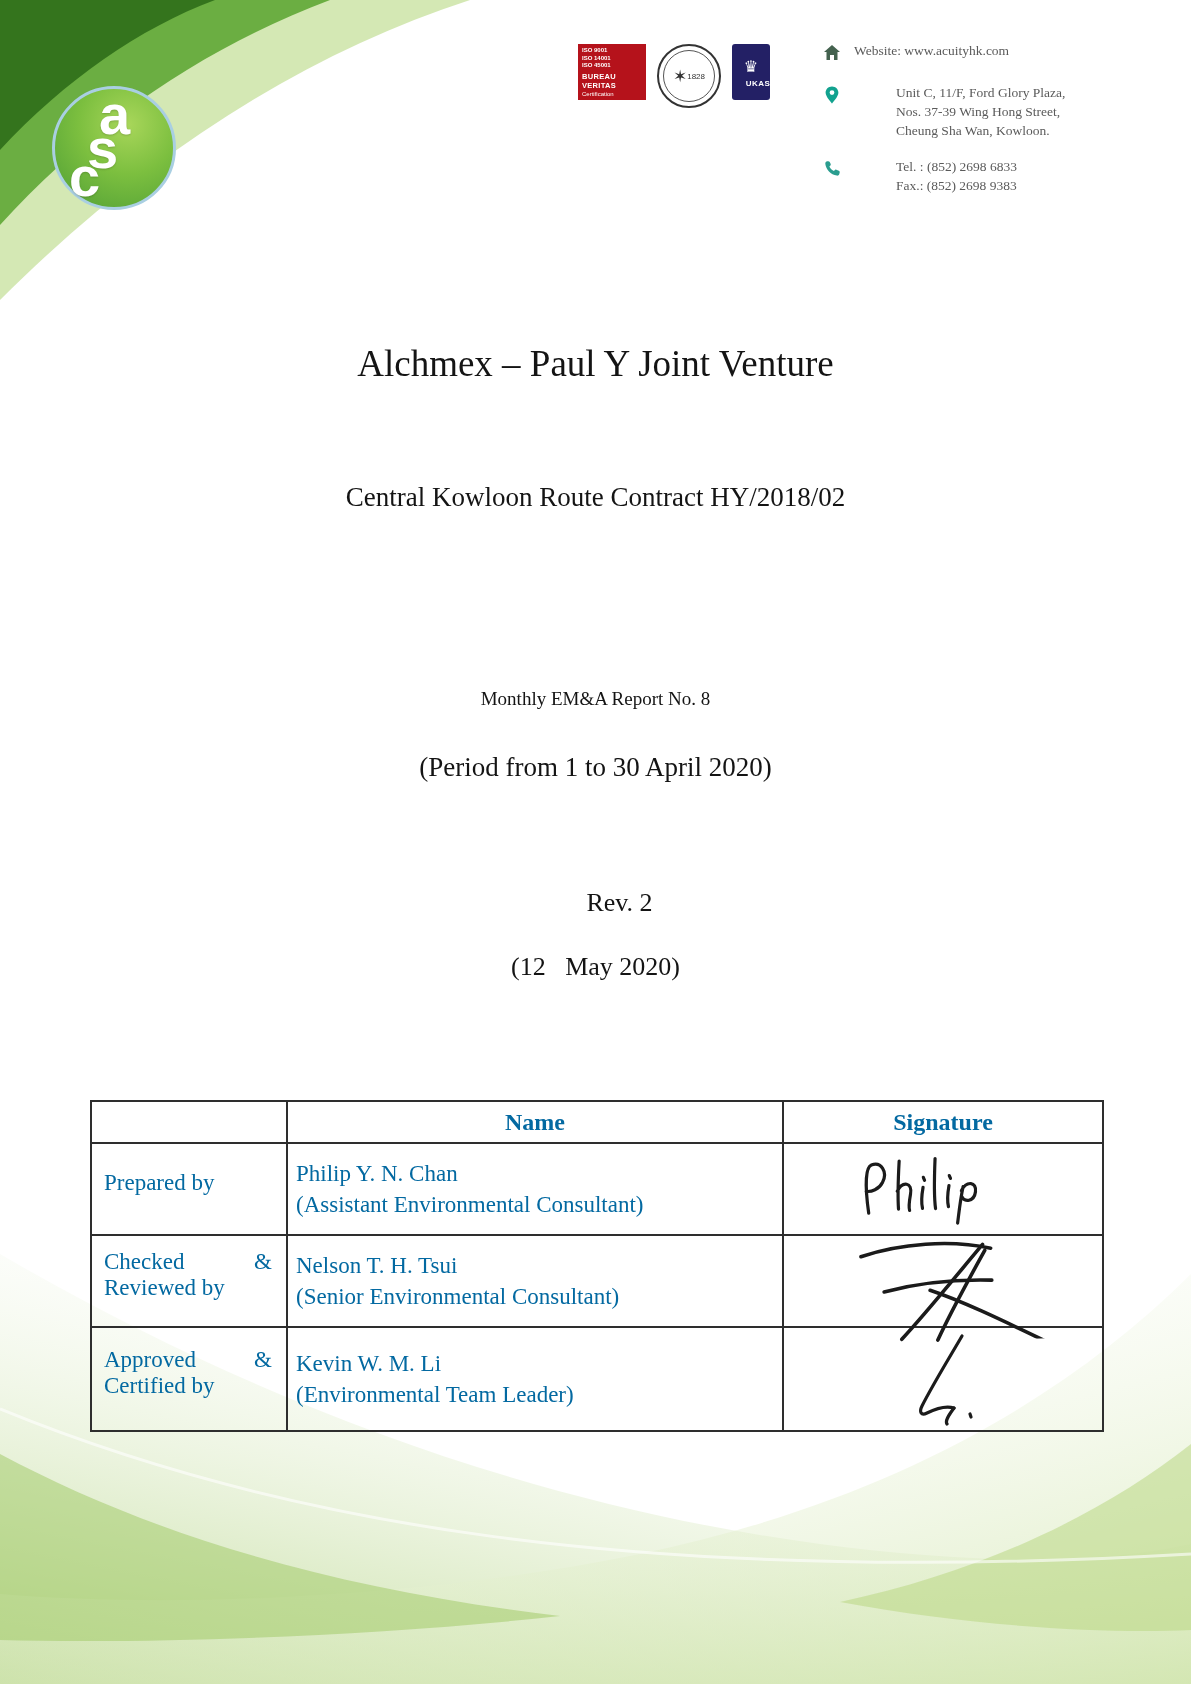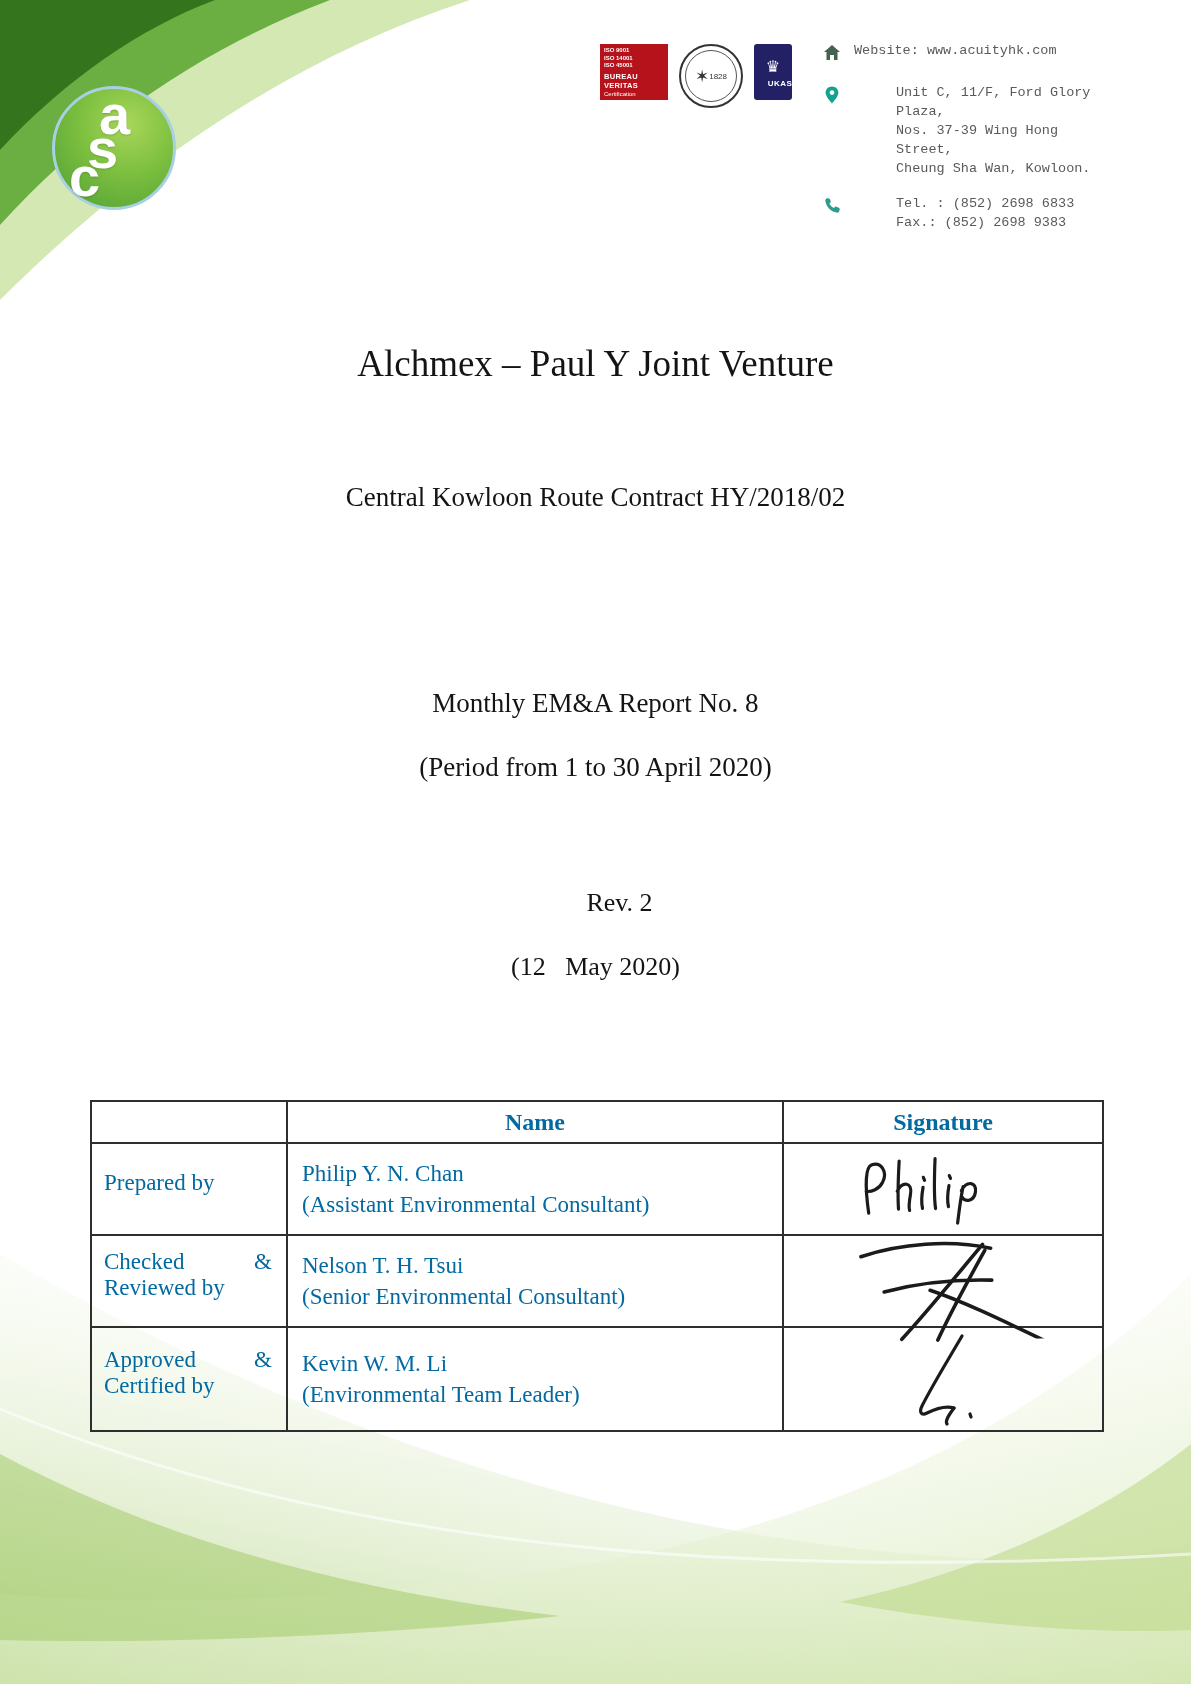--- a/index.html
+++ b/index.html
@@ -35,21 +35,21 @@
   .company-sub {
     font-family:"Liberation Sans", sans-serif; font-weight:bold;
     font-size:20px; letter-spacing:3.5px; color:#8cc63e; margin-top:3px;
   }
   .company-sub2 {
     font-family:"Liberation Sans", sans-serif;
     font-size:15px; letter-spacing:2.5px; color:#4d4d4d; margin-top:5px;
   }
 
   
-  .badges { position:absolute; left:600px; top:44px; display:flex; align-items:flex-start; gap:11px; }
+  .badges { position:absolute; left:578px; top:44px; display:flex; align-items:flex-start; gap:11px; }
   .badge-red {
     width:68px; height:56px; background:#b5121b; color:#fff;
     font-family:"Liberation Sans", sans-serif; padding:3px 4px;
   }
   .badge-red .iso { font-size:6px; line-height:1.25; font-weight:bold; }
   .badge-red .bv { font-size:7.5px; font-weight:bold; margin-top:2px; letter-spacing:.3px; }
   .badge-red .bv-sub { font-size:6px; margin-top:1px; }
   .seal {
     width:64px; height:64px; border-radius:50%; background:#fff;
     border:2px solid #333; position:relative;
@@ -63,52 +63,52 @@
   .badge-ukas {
     width:38px; height:56px; background:#232065; border-radius:3px; color:#fff;
     display:flex; flex-direction:column; align-items:center; justify-content:center;
     font-family:"Liberation Sans", sans-serif;
   }
   .ukas-crown::before { content:"♛"; font-size:16px; color:#fff; }
   .ukas-label { font-size:8px; font-weight:bold; letter-spacing:.5px; margin-top:3px;padding-left:14px; }
 
   
   .contact { position:absolute; left:822px; top:42px; width:290px;
-    font-family:Liberation Mono, monospace; color:#5a5a5a; font-size:13.5px; }
+    font-family:Liberation Serif, serif; color:#5a5a5a; font-size:13.5px; }
   .contact-row { display:flex; align-items:flex-start; }
   .contact-row + .contact-row { margin-top:17px;gap:42px; }
   .contact-icon { width:32px; flex:0 0 32px; padding-top:1px; }
   .contact-text { line-height:1.4; }
 
   
   .title { position:absolute; left:0; width:100%; text-align:center;
     color:#141414; white-space:pre-wrap; font-family:"Liberation Serif", serif; }
   .t-main     { top:342px; font-size:37px; }
   .t-contract { top:482px; font-size:27px; }
   .t-section  { top:550px; font-size:27px; }
-  .t-report   { top:688px; font-size:27px; }
+  .t-report   { top:688px; font-size:19px; }
   .t-period   { top:752px; font-size:27px; }
   .t-rev      { top:888px; font-size:26px;margin-left:24px; }
   .t-date     { top:952px; font-size:26px; }
 
   
   .sign-table {
     position:absolute; left:90px; top:1100px; width:1012px;
     border-collapse:collapse; table-layout:fixed;
     font-family:"Liberation Serif", serif; color:#0369a1;
   }
   .sign-table col.c-role { width:196px; }
   .sign-table col.c-name { width:496px; }
   .sign-table col.c-sig  { width:320px; }
   .sign-table th, .sign-table td { border:2px solid #2e2e2e; }
   .sign-table th { height:42px; font-size:24px; font-weight:bold; text-align:center; }
   .sign-table td { height:92px; vertical-align:middle; font-size:23px; }
   td.role-cell { padding:0 14px 12px 12px; }
   .role-line1 { display:flex; justify-content:space-between; }
-  td.name-cell { padding-left:14px; line-height:1.35; }
+  td.name-cell { padding-left:8px; line-height:1.35; }
   td.sig-cell { position:relative; text-align:center; overflow:visible; }
   .sig-svg { stroke:#1b1b1b; fill:none; stroke-linecap:round; stroke-linejoin:round; }
   .sig-philip { transform:rotate(-4deg); }
   .sig-nelson { position:absolute; left:40px; top:-4px; transform:rotate(-2deg); }
   .sig-kevin  { transform:translateY(2px); }
 </style>
 </head>
 <body>
 
 <div class="page">

